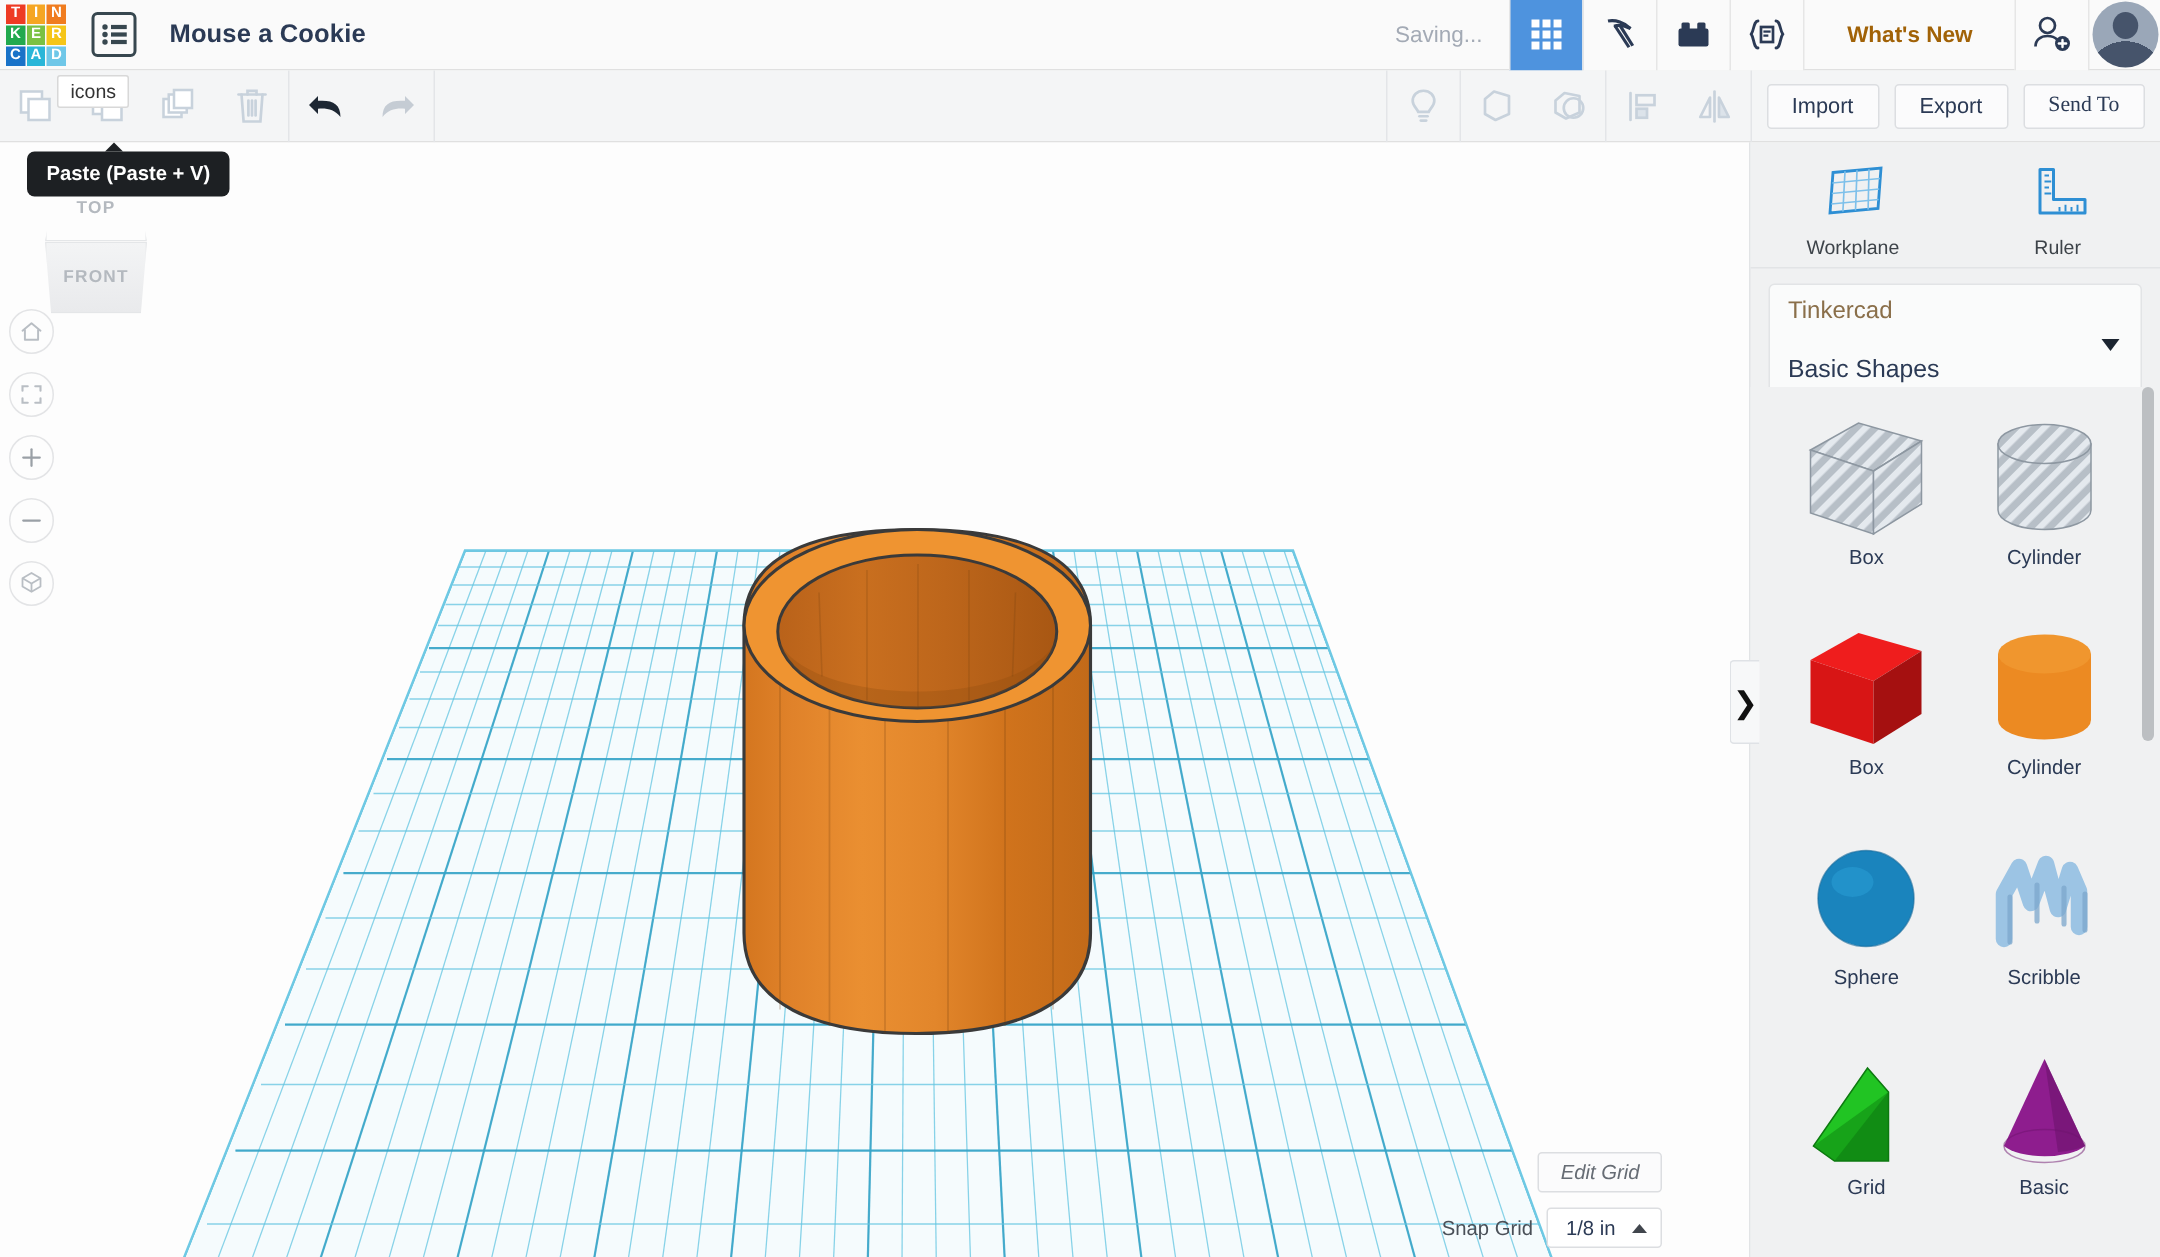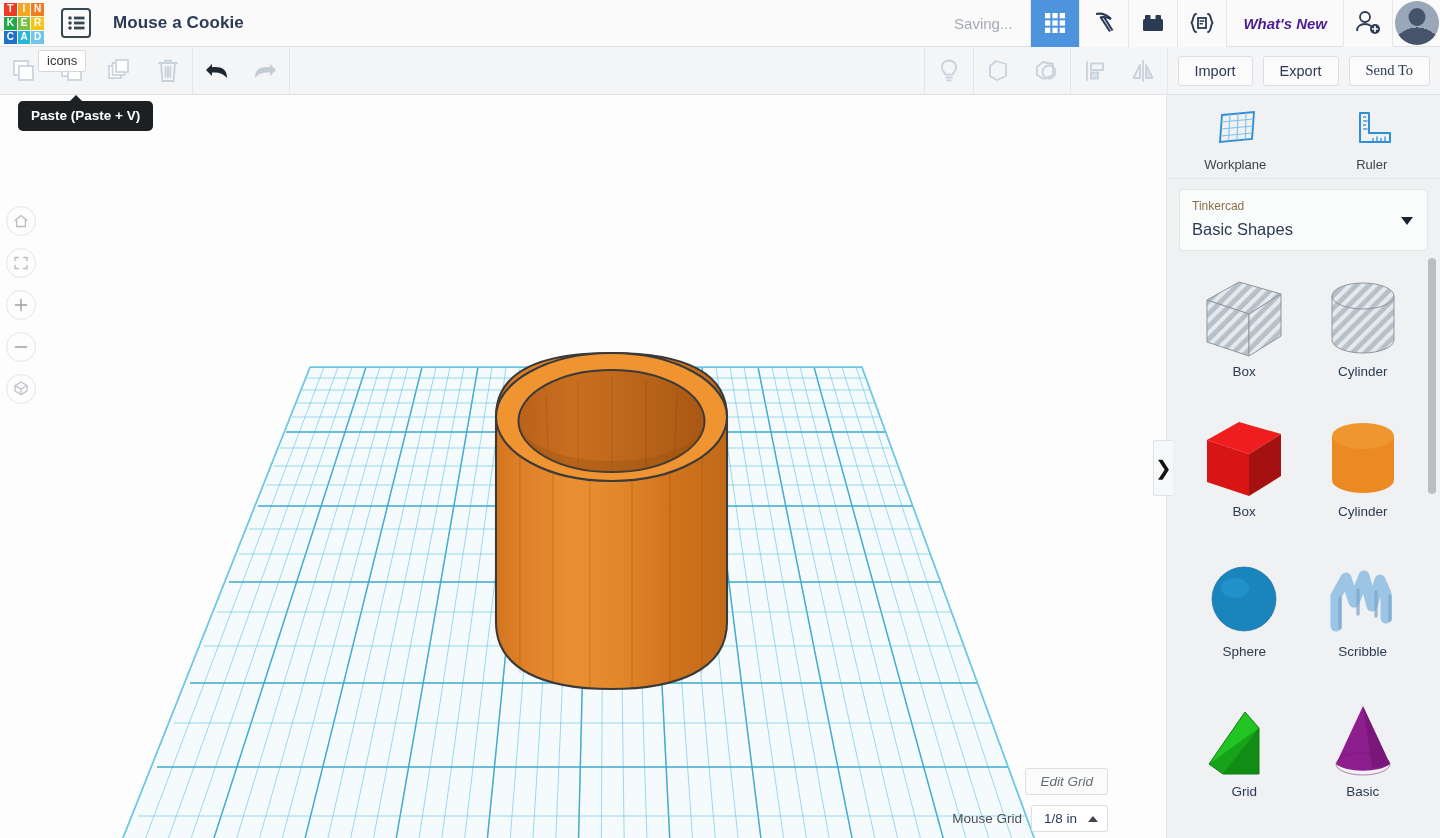--- a/index.html
+++ b/index.html
@@ -36,22 +36,22 @@
     letter-spacing: .1px;
   }
   .top-right { margin-left: auto; display: flex; align-items: center; height: 47px; }
   .saving-text { color: #a3aab5; font-size: 15px; margin-right: 18px; }
   .top-icon-btn {
     width: 49px; height: 47px; display: flex; align-items: center; justify-content: center;
     border-left: 1px solid #e6e6e6; background: #fafafa;
   }
   .top-icon-btn.active { background: #4e93de; }
   .whatsnew {
-    height: 47px; padding: 0 16px; display: flex; align-items: center;
-    border-left: 1px solid #e6e6e6; color: #4c1d95; font-size: 15px; font-weight: bold; font-style: italic;
+    height: 47px; padding: 0 28px; display: flex; align-items: center;
+    border-left: 1px solid #e6e6e6; color: #a16207; font-size: 15px; font-weight: bold;
   }
   .avatar-btn {
     width: 48px; height: 47px; display:flex; align-items:center; justify-content:center;
     border-left: 1px solid #e6e6e6;
   }
   .avatar {
     width: 44px; height: 44px; border-radius: 50%;
     background: radial-gradient(circle at 50% 120%, #46546b 0 46%, #9aa7b8 46% 100%);
     position: relative; overflow: hidden;
   }
@@ -164,21 +164,21 @@
   .rp-tool {
     flex: 1; display: flex; flex-direction: column; align-items: center;
     justify-content: center; gap: 6px; padding-top: 8px;
   }
   .rp-tool-label { font-size: 13px; color: #3d4349; }
   .rp-select-wrap { padding: 10px 12px 9px; }
   .rp-select {
     background: #fafbfb; border: 1px solid #e2e4e6; border-radius: 4px;
     padding: 9px 12px 11px; position: relative;
   }
-  .rp-select-sub { font-size: 12px; color: #8a6f4a; margin-bottom: 7px; }
+  .rp-select-sub { font-size: 16px; color: #8a6f4a; margin-bottom: 20px; }
   .rp-select-val { font-size: 16.5px; color: #2b3a55; }
   .caret-down {
     position: absolute; right: 14px; top: 50%; margin-top: -3px;
     width: 0; height: 0; border-left: 6px solid transparent;
     border-right: 6px solid transparent; border-top: 8px solid #1b2430;
   }
   .shapes-scroll {
     position: absolute; top: 163px; left: 0; right: 0; bottom: 0;
     overflow: hidden; background: #f0f1f2;
   }
@@ -591,20 +591,24 @@
         <g opacity="0.2" stroke="#6b3b0d" stroke-width="1.1" fill="none">
           <path d="M546 300 L548 356"></path>
             <path d="M578 285 L578 372"></path>
           <path d="M612 281 L612 377"></path>
             <path d="M646 285 L646 372"></path>
           <path d="M677 300 L675 356"></path>
         </g>
       </g>
     </svg>
 
+    <div class="viewcube">
+      <div class="vc-face vc-top">TOP</div>
+      <div class="vc-face vc-front">FRONT</div>
+    </div>
 
     <div class="nav-btn" style="top:111px">
       <svg width="16" height="16" viewBox="0 0 16 16">
         <path d="M2 7.5 L8 2.5 L14 7.5 M3.6 7 V13.5 H12.4 V7" fill="none" stroke="#b9bec4" stroke-width="1.3" stroke-linejoin="round" stroke-linecap="round"></path>
       </svg>
     </div>
     <div class="nav-btn" style="top:153px">
       <svg width="16" height="16" viewBox="0 0 16 16">
         <g fill="none" stroke="#b9bec4" stroke-width="1.4" stroke-linecap="round">
           <path d="M2 5.5 V2.5 H5.5"></path>
@@ -632,21 +636,21 @@
         <g fill="none" stroke="#b9bec4" stroke-width="1.2" stroke-linejoin="round">
           <path d="M9 2 L15 5.5 L15 11 L9 14.5 L3 11 L3 5.5 Z"></path>
           <path d="M3 5.5 L9 9 L15 5.5"></path>
             <path d="M9 9 L9 14.5"></path>
         </g>
       </svg>
     </div>
 
     <div class="edit-grid-btn">Edit Grid</div>
     <div class="snap-row">
-      <div class="snap-label">Mouse Grid</div>
+      <div class="snap-label">Snap Grid</div>
       <div class="snap-select">
         <span>1/8 in</span>
         <span class="caret-up"></span>
       </div>
     </div>
   </div>
 
   <div class="collapse-handle">❯</div>
 
   <div class="rightpanel">

